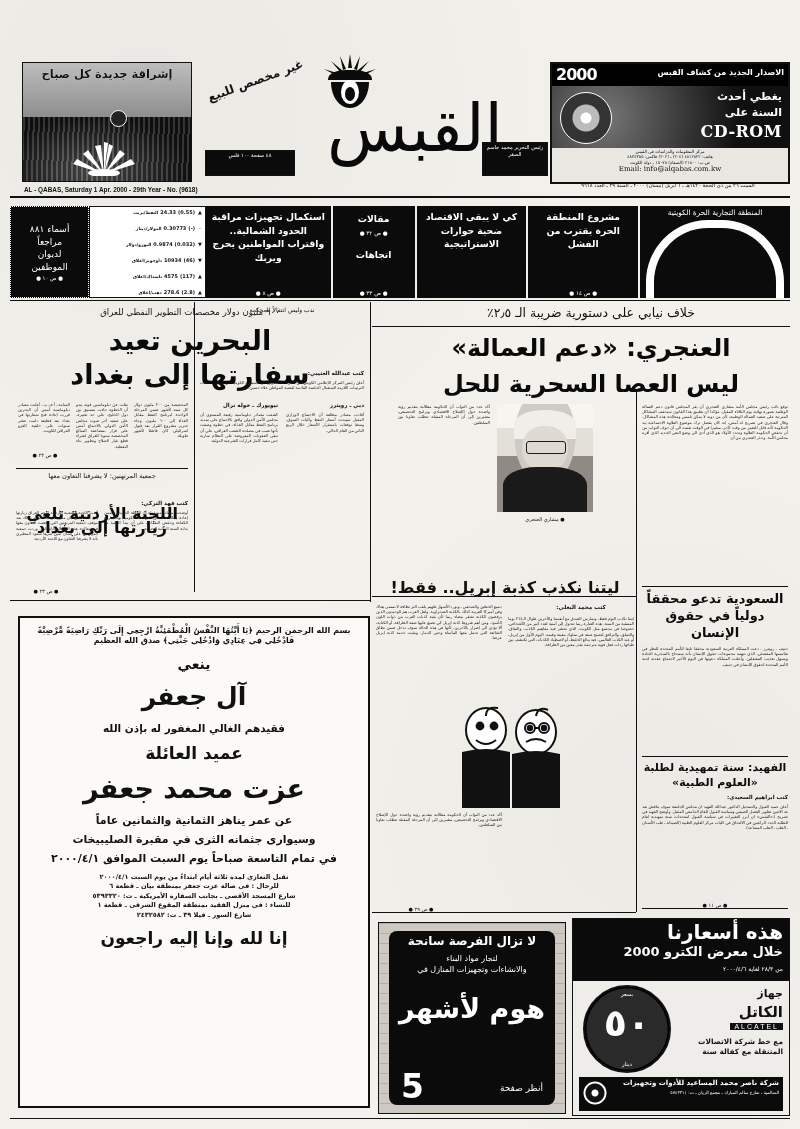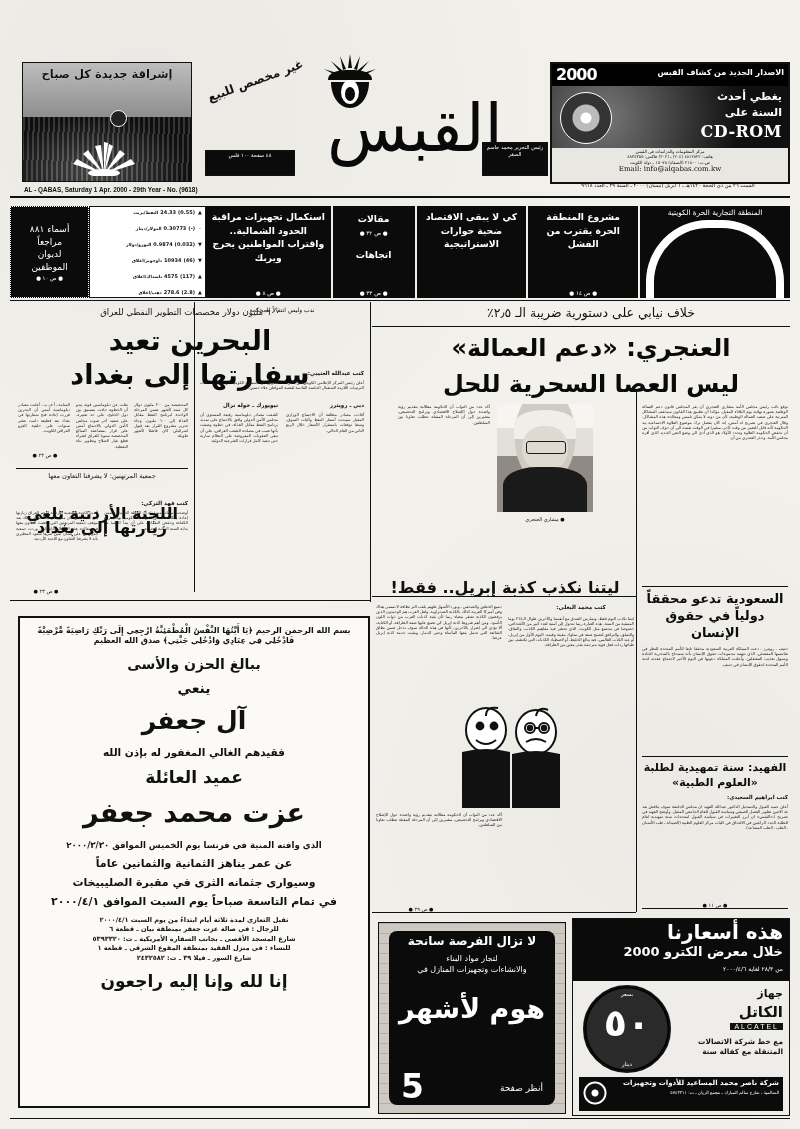--- a/index.html
+++ b/index.html
@@ -467,27 +467,25 @@
       <path d="M34 16 Q34 6 46 8"></path>
       <path d="M84 16 Q86 6 96 10"></path>
     </g>
   </svg>
 
   <div class="hr1" style="position:absolute;left:372px;top:912px;width:264px;"></div>
   <div class="hr1" style="position:absolute;left:642px;top:908px;width:146px;"></div>
 
   <div id="obit">
     <div class="ar basmala">بسم الله الرحمن الرحيم ﴿يَا أَيَّتُهَا النَّفْسُ الْمُطْمَئِنَّةُ ارْجِعِي إِلَى رَبِّكِ رَاضِيَةً مَّرْضِيَّةً فَادْخُلِي فِي عِبَادِي وَادْخُلِي جَنَّتِي﴾ صدق الله العظيم</div>
-    <div class="ar l-sm">ببالغ الحزن والأسى</div>
     <div class="ar l-sm">ينعي</div>
     <div class="ar l-lg">آل جعفر</div>
     <div class="ar l-xs">فقيدهم الغالي المغفور له بإذن الله</div>
     <div class="ar l-md">عميد العائلة</div>
     <div class="ar l-xl">عزت محمد جعفر</div>
-    <div class="ar l-xs" style="font-size:8.6px;">الذي وافته المنية في فرنسا يوم الخميس الموافق ٢٠٠٠/٣/٣٠</div>
     <div class="ar l-xs" style="font-size:11px;">عن عمر يناهز الثمانية والثمانين عاماً</div>
     <div class="ar l-xs" style="font-size:11px;">وسيوارى جثمانه الثرى في مقبرة الصليبيخات</div>
     <div class="ar l-xs" style="font-size:11px;">في تمام التاسعة صباحاً يوم السبت الموافق ٢٠٠٠/٤/١</div>
     <div class="ar small" style="margin-top:6px;">تقبل التعازي لمدة ثلاثة أيام ابتداءً من يوم السبت ٢٠٠٠/٤/١</div>
     <div class="ar small">للرجال : في صالة عزت جعفر بمنطقة بيان ـ قطعة ٦</div>
     <div class="ar small">شارع المسجد الأقصى ـ بجانب السفارة الأمريكية ـ ت: ٥٣٩٣٣٢٠</div>
     <div class="ar small">للنساء : في منزل الفقيد بمنطقة المقوع الشرقي ـ قطعة ١</div>
     <div class="ar small">شارع السور ـ فيلا ٣٩ ـ ت: ٢٤٣٢٥٨٢</div>
     <div class="ar closing">إنا لله وإنا إليه راجعون</div>
   </div>

